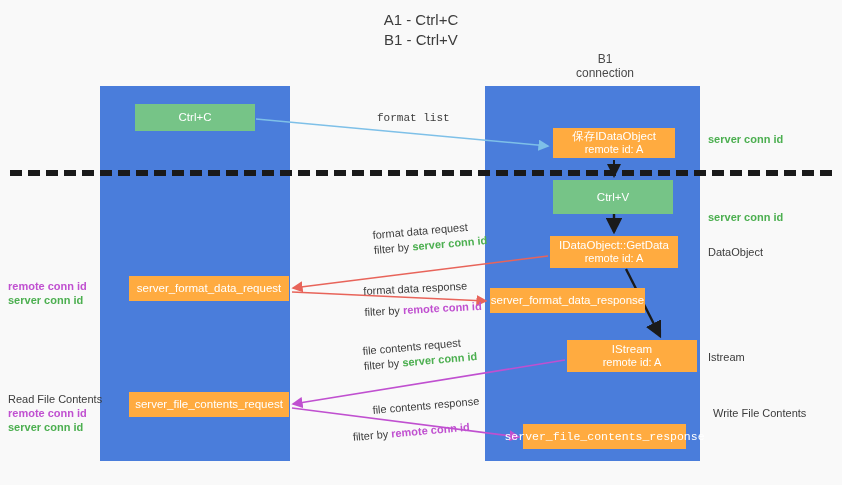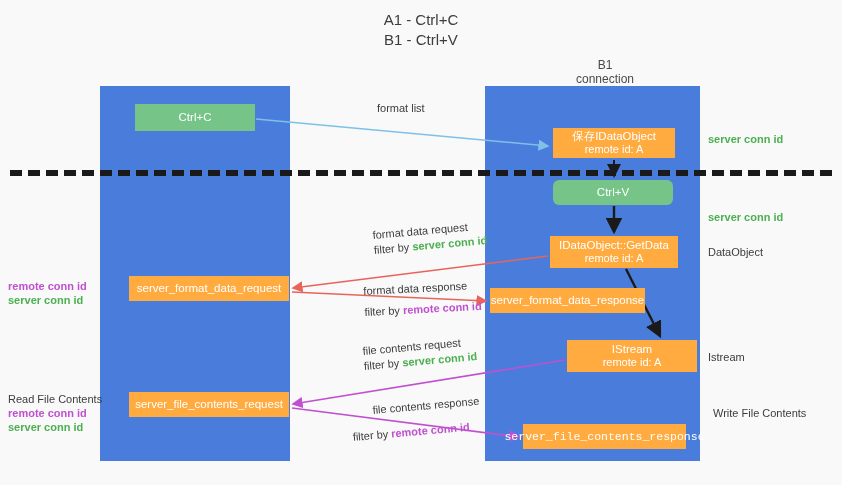--- a/index.html
+++ b/index.html
@@ -17,21 +17,21 @@
   
   #title {
     left:0; top:10px; width:842px;
     text-align:center;
     font-size:15px; line-height:20px; color:#3c3c3c;
   }
 
   
   .lane-header { text-align:center; font-size:12px; line-height:14px; color:#4a4a4a; }
   #lane-a-header { left:130px; top:58px; width:130px; }
-  #lane-b-header { left:535px; top:58px; width:140px; }
+  #lane-b-header { left:535px; top:52px; width:140px; }
 
   
   .lane { background:#4a7ddb; }
   #lane-a { left:100px; top:86px; width:190px; height:375px; }
   #lane-b { left:485px; top:86px; width:215px; height:375px; }
 
   
   #divider {
     left:10px; top:170px; width:822px; height:0;
     border-top:6px dashed #1a1a1a;
@@ -44,34 +44,34 @@
     align-items:center; justify-content:center;
     color:#ffffff; font-size:11.5px; line-height:13px;
     text-align:center; padding:3px 4px;
   }
   .node.green  { background:#76c487; }
   .node.orange { background:#ffab40; }
   .node .l2 { font-size:11px; }
 
   #n-ctrlc  { left:135px; top:104px;  width:120px; height:27px; }
   #n-save   { left:553px; top:128px;  width:122px; height:30px; }
-  #n-ctrlv  { left:553px; top:180px;  width:120px; height:25px;border-radius:6px; }
+  #n-ctrlv  { left:553px; top:180px;  width:120px; height:34px; }
   #n-getdata{ left:550px; top:236px;  width:128px; height:32px; }
   #n-fdresp { left:490px; top:288px;  width:155px; height:25px; }
   #n-istream{ left:567px; top:340px;  width:130px; height:32px; }
   #n-fcresp { left:523px; top:424px;  width:163px; height:25px;font-family:Liberation Mono, monospace; }
   #n-fdreq  { left:129px; top:276px;  width:160px; height:25px; }
   #n-fcreq  { left:129px; top:392px;  width:160px; height:25px; }
 
   
   .edge-label { font-size:11px; line-height:15px; color:#3c3c3c; white-space:nowrap; }
   .c-green  { color:#4caf50; font-weight:bold; }
   .c-purple { color:#c050d0; font-weight:bold; }
 
-  #lbl-format-list { left:377px; top:101px; }
+  #lbl-format-list { left:377px; top:111px;font-family:Liberation Mono, monospace; }
   #lbl-fdreq  { left:372px; top:228px; transform:rotate(-5deg); transform-origin:left top; }
   #lbl-fdresp { left:363px; top:284px; transform:rotate(-3deg); transform-origin:left top; }
   #lbl-fcreq  { left:362px; top:344px; transform:rotate(-5deg); transform-origin:left top; }
   #lbl-fcresp { left:350px; top:405px; transform:rotate(-5deg); transform-origin:left top; }
 
   
   .side-note { font-size:11px; line-height:14px; white-space:nowrap; }
   .side-plain { color:#3c3c3c; }
   #note-r1 { left:708px; top:132px; }
   #note-r2 { left:708px; top:210px; }

